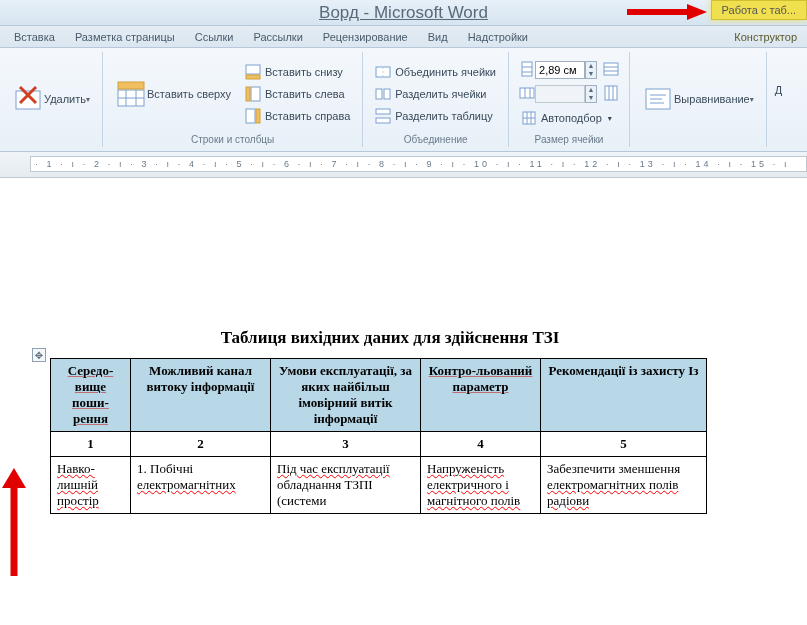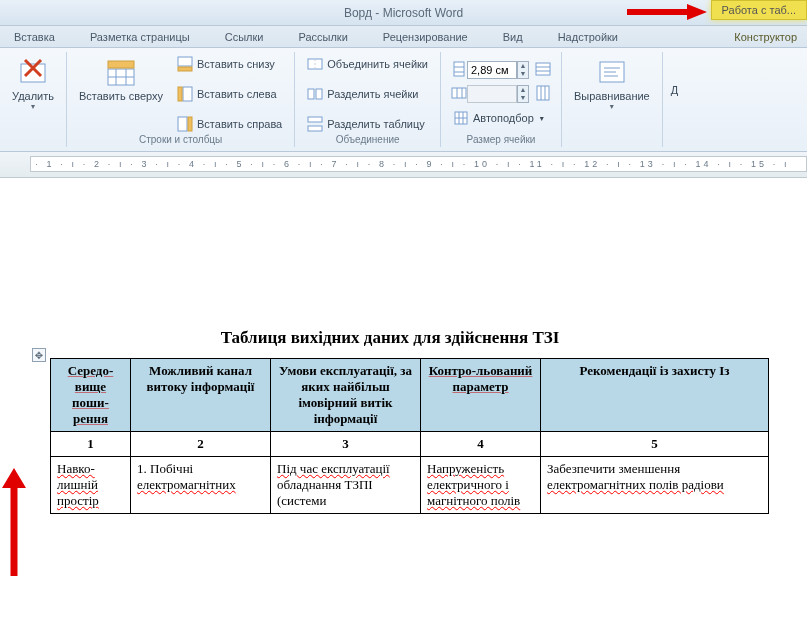--- a/index.html
+++ b/index.html
@@ -19,21 +19,22 @@
     display: flex;
     align-items: center;
     position: relative;
     border-bottom: 1px solid #b8c8d8;
   }
   .titlebar .title {
     position: absolute;
     left: 50%;
     transform: translateX(-50%);
     color: #5a6a7a;
-    font-size: 12px;
+    font-size: 17px;
+    text-decoration: underline;
   }
   .context-tab {
     position: absolute;
     right: 0;
     top: 0;
     height: 20px;
     background: #f0e050;
     color: #555;
     padding: 0 10px;
     display: flex;
@@ -50,21 +51,21 @@
     height: 20px;
     pointer-events: none;
   }
   
   .tabs {
     height: 22px;
     background: linear-gradient(#e4ecf4, #dae6f0);
     display: flex;
     align-items: center;
     padding-left: 4px;
-    gap: 15px;
+    gap: 0;
     border-bottom: 1px solid #b8c8d8;
   }
   .tab {
     padding: 3px 10px;
     color: #4a5a6a;
     font-size: 11px;
     cursor: pointer;
   }
   .tab.context {
     color: #5a5a2a;
@@ -91,21 +92,21 @@
     flex: 1;
   }
   .group-label {
     text-align: center;
     color: #6a7a8a;
     font-size: 10px;
     padding-bottom: 2px;
   }
   .big-btn {
     display: flex;
-    flex-direction: column;
+    flex-direction: row;
     align-items: center;
     justify-content: flex-start;
     padding: 2px 4px;
     cursor: pointer;
     min-width: 50px;
     text-align: center;
     color: #3a4a5a;
   }
   .big-btn .ico {
     width: 32px;
@@ -113,21 +114,21 @@
     margin-bottom: 2px;
     display: flex;
     align-items: center;
     justify-content: center;
   }
   .big-btn .lbl { font-size: 11px; line-height: 1.1; }
   .big-btn .dd { font-size: 8px; color: #5a6a7a; }
   .sm-list {
     display: flex;
     flex-direction: column;
-    gap: 10px;
+    gap: 2px;
     justify-content: center;
   }
   .sm-btn {
     display: flex;
     align-items: center;
     gap: 4px;
     padding: 2px 4px;
     cursor: pointer;
     color: #3a4a5a;
     white-space: nowrap;
@@ -221,21 +222,21 @@
     justify-content: center;
     font-size: 10px;
     color: #5a6a7a;
     cursor: move;
   }
   table.doc {
     border-collapse: collapse;
     margin-left: 20px;
     font-family: "Times New Roman", serif;
     font-size: 13px;
-    width: 719px;
+    width: 657px;
     table-layout: fixed;
   }
   table.doc th, table.doc td {
     border: 1px solid #000;
     padding: 4px 6px;
     vertical-align: top;
   }
   table.doc th {
     background: #b8d8e8;
     font-weight: bold;

